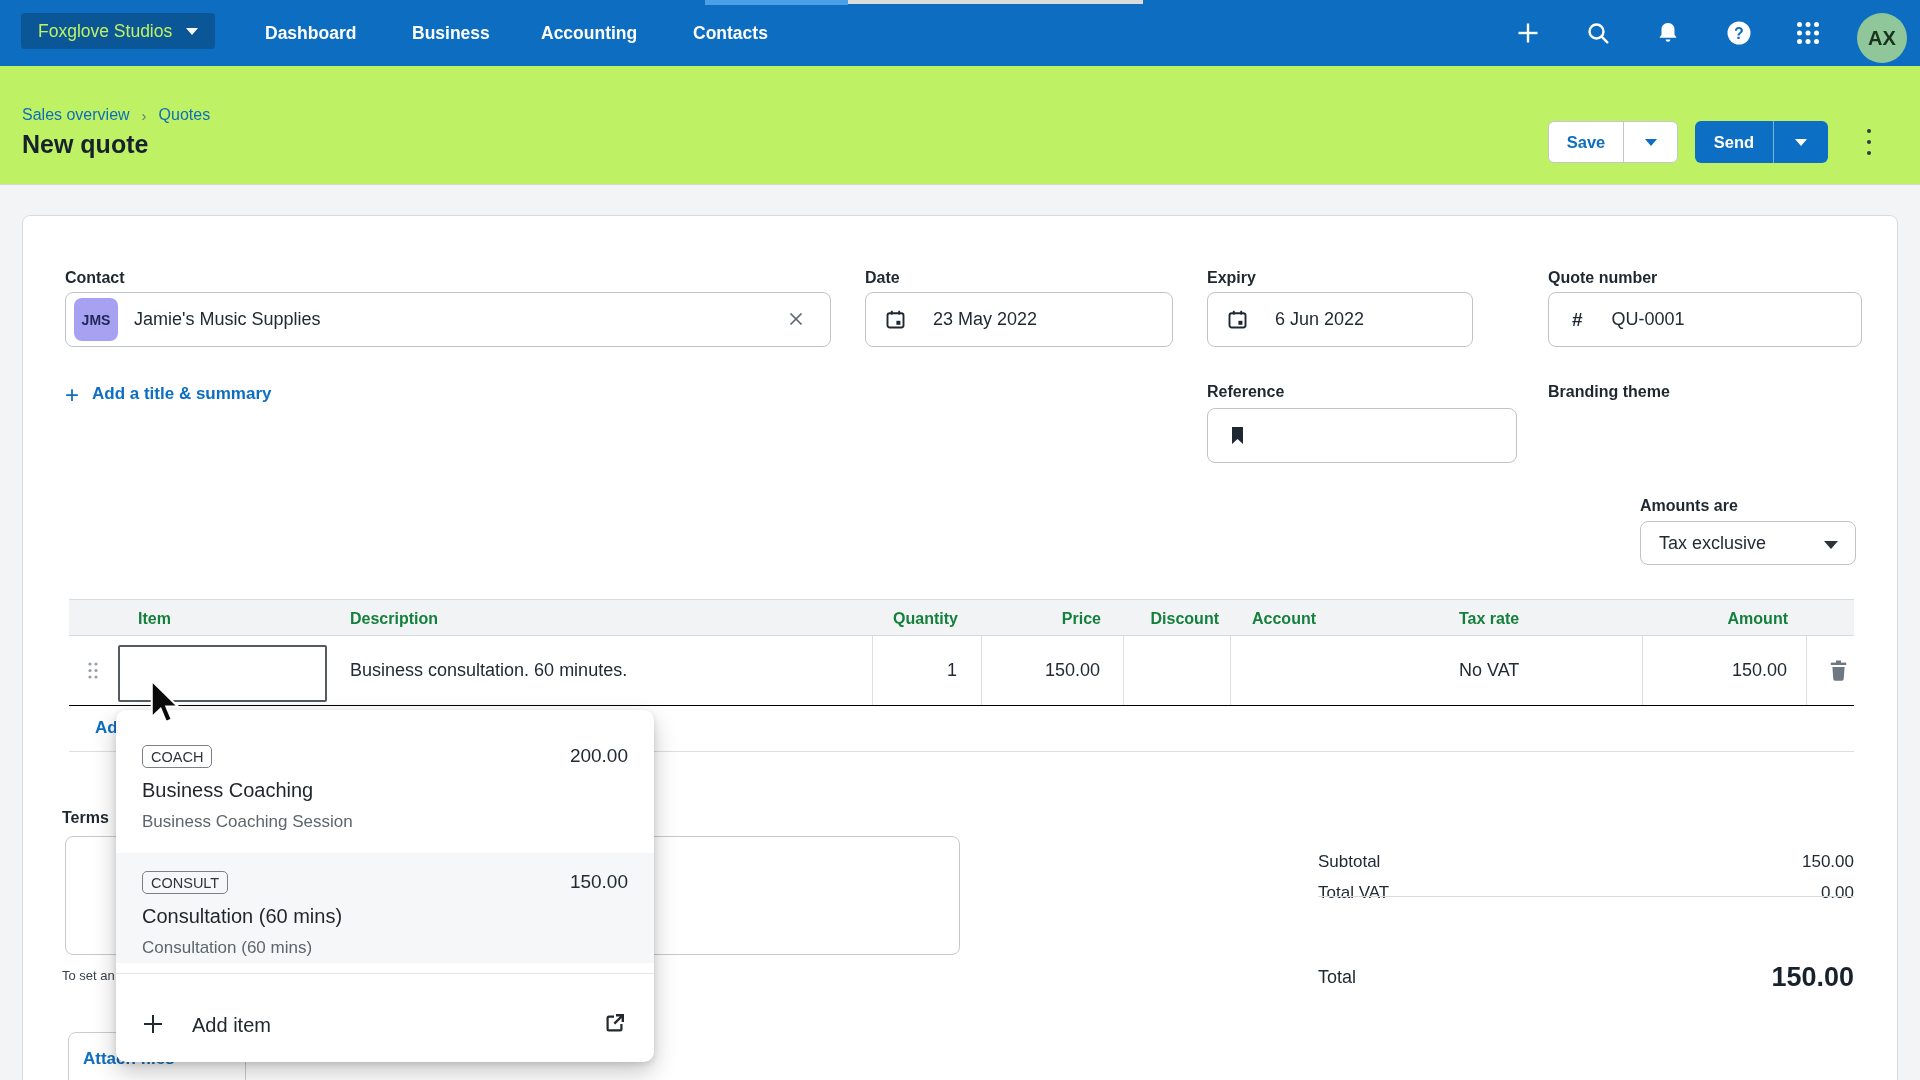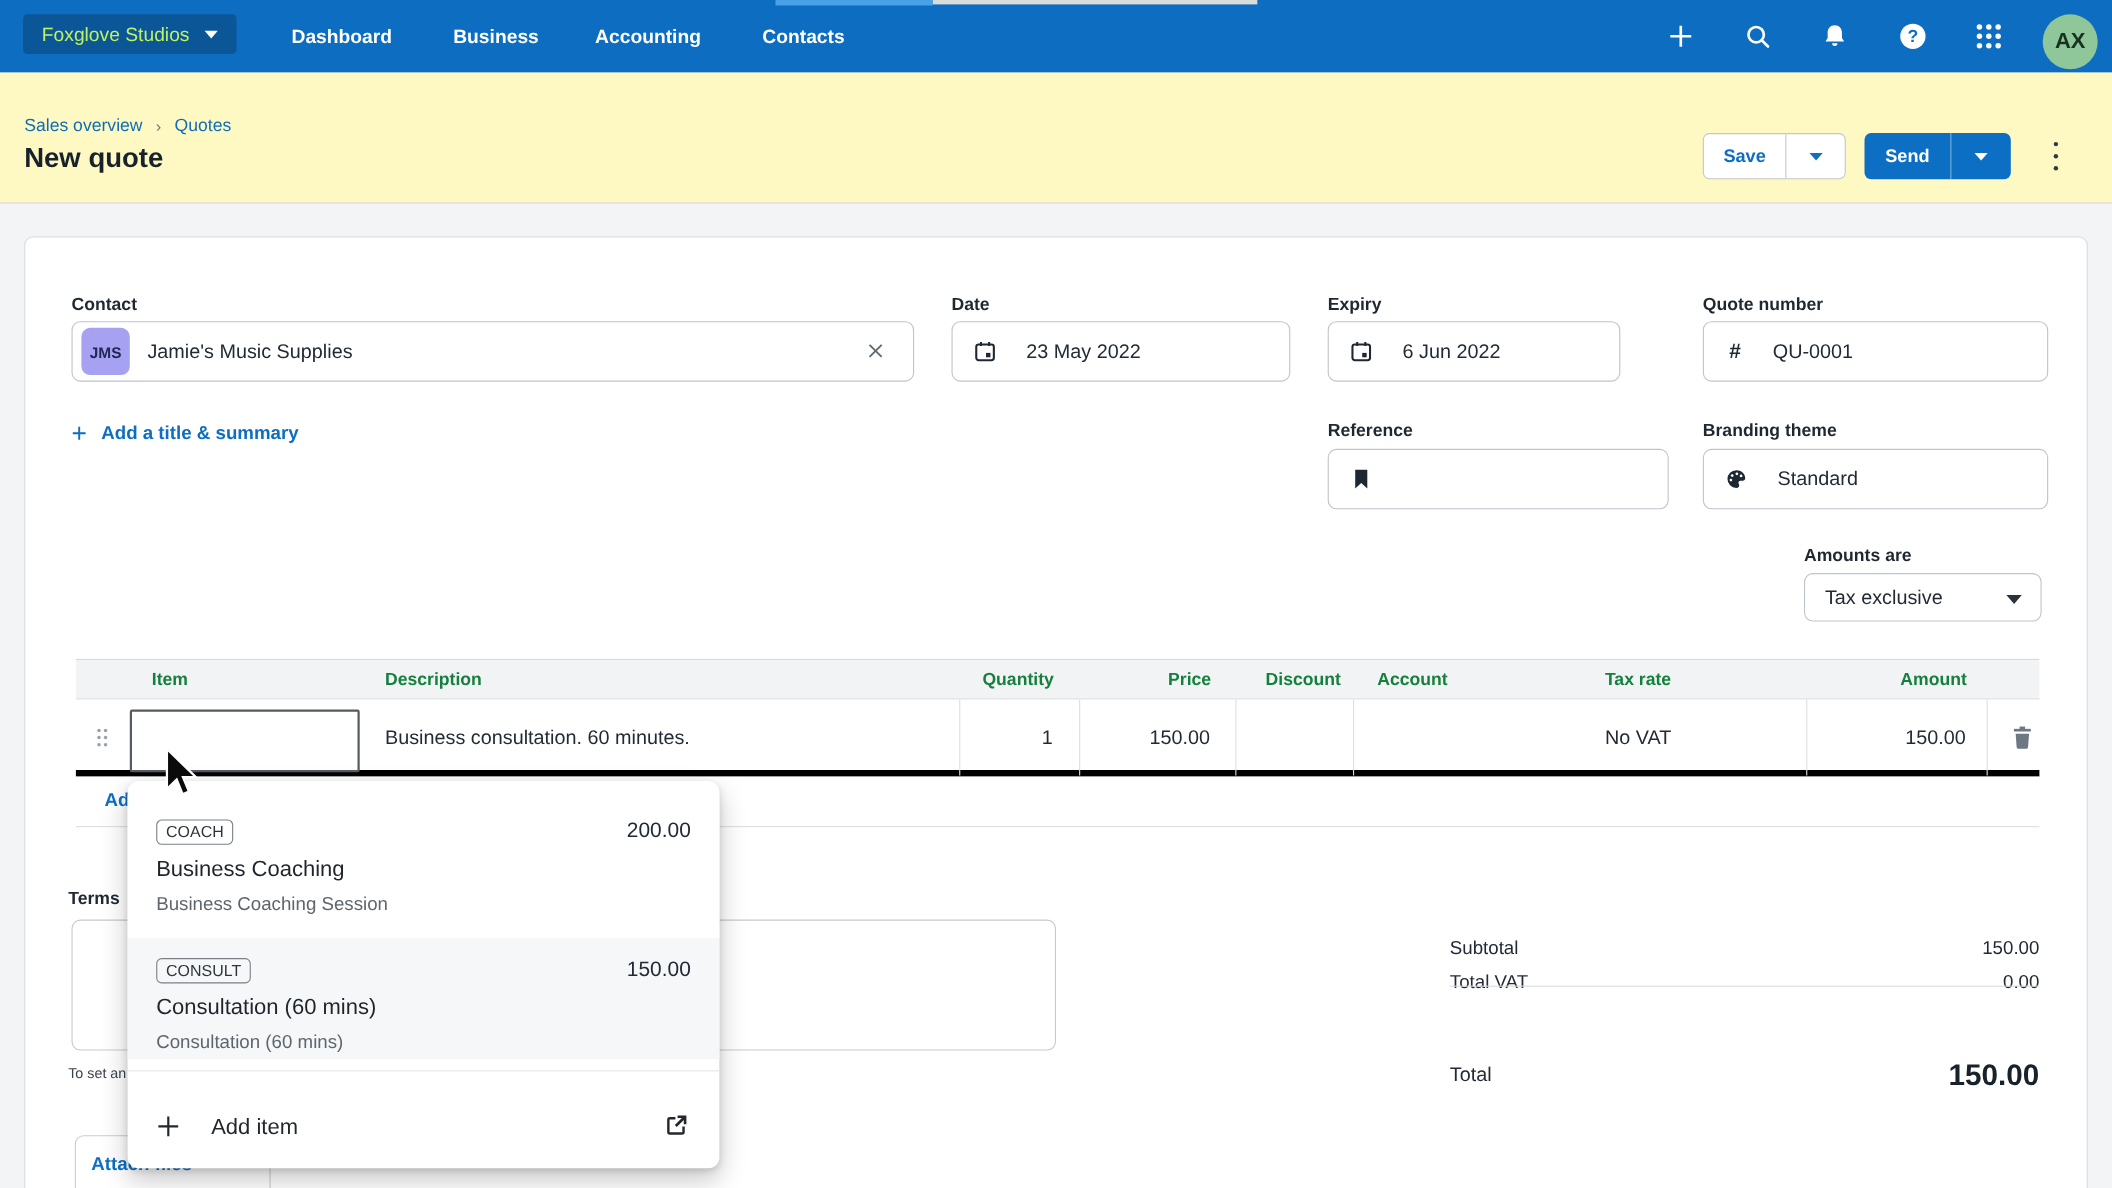--- a/index.html
+++ b/index.html
@@ -13,21 +13,21 @@
 #strip-2 { position:absolute; left:848px; top:0; width:295px; height:4px; background:#d9dcd8; }
 #org-btn { position:absolute; left:21px; top:13px; height:36px; background:#0a5696; border-radius:4px; color:#bef264; font-size:17.5px; display:flex; align-items:center; padding:0 17px; gap:14px; }
 .caret-down-w { width:0; height:0; border-left:6px solid transparent; border-right:6px solid transparent; border-top:7px solid #fff; }
 .nav-item { position:absolute; top:0; height:66px; display:flex; align-items:center; color:#fff; font-weight:700; font-size:17.5px; }
 #nav-dashboard { left:265px; } #nav-business { left:412px; } #nav-accounting { left:541px; } #nav-contacts { left:693px; }
 .nav-icon { position:absolute; top:20px; width:26px; height:26px; }
 #plus-icon { left:1515px; } #search-icon { left:1585px; } #bell-icon { left:1655px; } #help-icon { left:1726px; } #grid-icon { left:1795px; }
 #avatar { position:absolute; left:1857px; top:13px; width:50px; height:50px; border-radius:50%; background:#8fc79b; color:#17331f; font-weight:700; font-size:20px; display:flex; align-items:center; justify-content:center; }
 
 
-#header { position:absolute; left:0; top:66px; width:1920px; height:119px; background:#fef9c3; border-bottom:1px solid #d5d8db;padding-left:45px; }
+#header { position:absolute; left:0; top:66px; width:1920px; height:119px; background:#bef264; border-bottom:1px solid #d5d8db;padding-left:45px; }
 #breadcrumb { position:absolute; left:22px; top:40px; font-size:16px; display:flex; gap:12px; align-items:center; }
 #breadcrumb a { color:#0e6eb8; text-decoration:none; }
 #breadcrumb .sep { color:#69757e; font-size:15px; }
 #page-title { position:absolute; left:22px; top:64px; font-size:25px; font-weight:700; color:#18222c; }
 .split-btn { position:absolute; top:55px; height:42px; display:flex; border-radius:6px; overflow:hidden; font-size:16.5px; font-weight:700; }
 #save-btn { left:1548px; width:130px; background:#fff; border:1px solid #c2c7cb; color:#0d6ec2; }
 #save-btn .main { width:75px; display:flex; align-items:center; justify-content:center; border-right:1px solid #c2c7cb; }
 #save-btn .dd { flex:1; display:flex; align-items:center; justify-content:center; }
 .caret-down-b { width:0; height:0; border-left:6px solid transparent; border-right:6px solid transparent; border-top:7px solid #0d6ec2; }
 #send-btn { left:1695px; width:133px; background:#0d6fc4; color:#fff; }
@@ -58,21 +58,21 @@
 #branding-input { left:1548px; width:314px; }
 
 #amounts-select { position:absolute; left:1640px; top:521px; width:216px; height:44px; background:#fff; border:1px solid #bfc4c9; border-radius:8px; display:flex; align-items:center; font-size:18px; padding-left:18px; }
 #amounts-select .caret-down-d { position:absolute; right:17px; top:19px; width:0; height:0; border-left:7px solid transparent; border-right:7px solid transparent; border-top:8px solid #2a323a; }
 
 
 #table { position:absolute; left:69px; top:599px; width:1785px; }
 #thead { position:absolute; left:0; top:0; width:1785px; height:37px; background:#f2f3f5; border-top:1px solid #d8dbdd; border-bottom:1px solid #d8dbdd; }
 .th { position:absolute; top:0; height:37px; display:flex; align-items:center; font-size:16px; font-weight:700; color:#15803d; }
 .th.r { justify-content:flex-end; }
-#trow { position:absolute; left:0; top:37px; width:1785px; height:70px; background:#fff; border-bottom:6px solid #000000;text-decoration:underline; }
+#trow { position:absolute; left:0; top:37px; width:1785px; height:70px; background:#fff; border-bottom:1px solid #000000;text-decoration:underline; }
 .td { position:absolute; top:0; height:69px; display:flex; align-items:center; font-size:18px; border-right:1px solid #dcdfe1; }
 .td.r { justify-content:flex-end; }
 #item-box { position:absolute; left:49px; top:9px; width:209px; height:57px; border:2px solid #565b61; border-radius:2px; background:#fff; }
 #drag-handle { position:absolute; left:19px; top:26px; width:10px; height:17px; }
 #tfoot { position:absolute; left:0; top:107px; width:1785px; height:46px; background:#fff; border-bottom:1px solid #dcdfe1; }
 #add-row-link { position:absolute; left:26px; top:12px; color:#0d6ec2; font-size:17px; font-weight:700; }
 #trash { position:absolute; left:1760px; top:24px; width:19px; height:21px; }
 
 
 #terms-box { position:absolute; left:65px; top:836px; width:895px; height:119px; background:#fff; border:1px solid #c6cacd; border-radius:8px; }
@@ -244,30 +244,20 @@
 
   <div class="field-label" style="left:1207px; top:383px;">Reference</div>
   <div class="input row2" id="reference-input">
     <svg class="in-icon" viewBox="0 0 15 19" width="15" height="19">
         <path d="M2 1 h11 v17 l-5.5 -5 L2 18 Z" fill="#1e2832"></path>
       </svg>
     <span></span>
   </div>
 
   <div class="field-label" style="left:1548px; top:383px;">Branding theme</div>
-  <div class="input row2" id="branding-input">
-    <svg class="in-icon" viewBox="0 0 20 20" width="20" height="20">
-        <path d="M10 1.5 a8.5 8.5 0 1 0 0 17 c1.7 0 2.7-1.1 2.7-2.4 0-1.1-.7-1.5-.7-2.5 0-1.1.9-1.9 2.1-1.9 h2 c1.4 0 2.4-1.1 2.4-2.4 C18.5 4.7 14.7 1.5 10 1.5 z" fill="#1e2832"></path>
-        <circle cx="6" cy="6.7" r="1.3" fill="#fff"></circle>
-        <circle cx="10.5" cy="5" r="1.3" fill="#fff"></circle>
-        <circle cx="14.5" cy="7" r="1.3" fill="#fff"></circle>
-        <circle cx="4.8" cy="11" r="1.3" fill="#fff"></circle>
-      </svg>
-    <span>Standard</span>
-  </div>
 
   <div class="field-label" style="left:1640px; top:497px;">Amounts are</div>
   <div id="amounts-select">
     <span>Tax exclusive</span>
     <span class="caret-down-d"></span>
   </div>
 
   <div id="table">
     <div id="thead">
       <div class="th" style="left:69px; width:100px;">Item</div>

